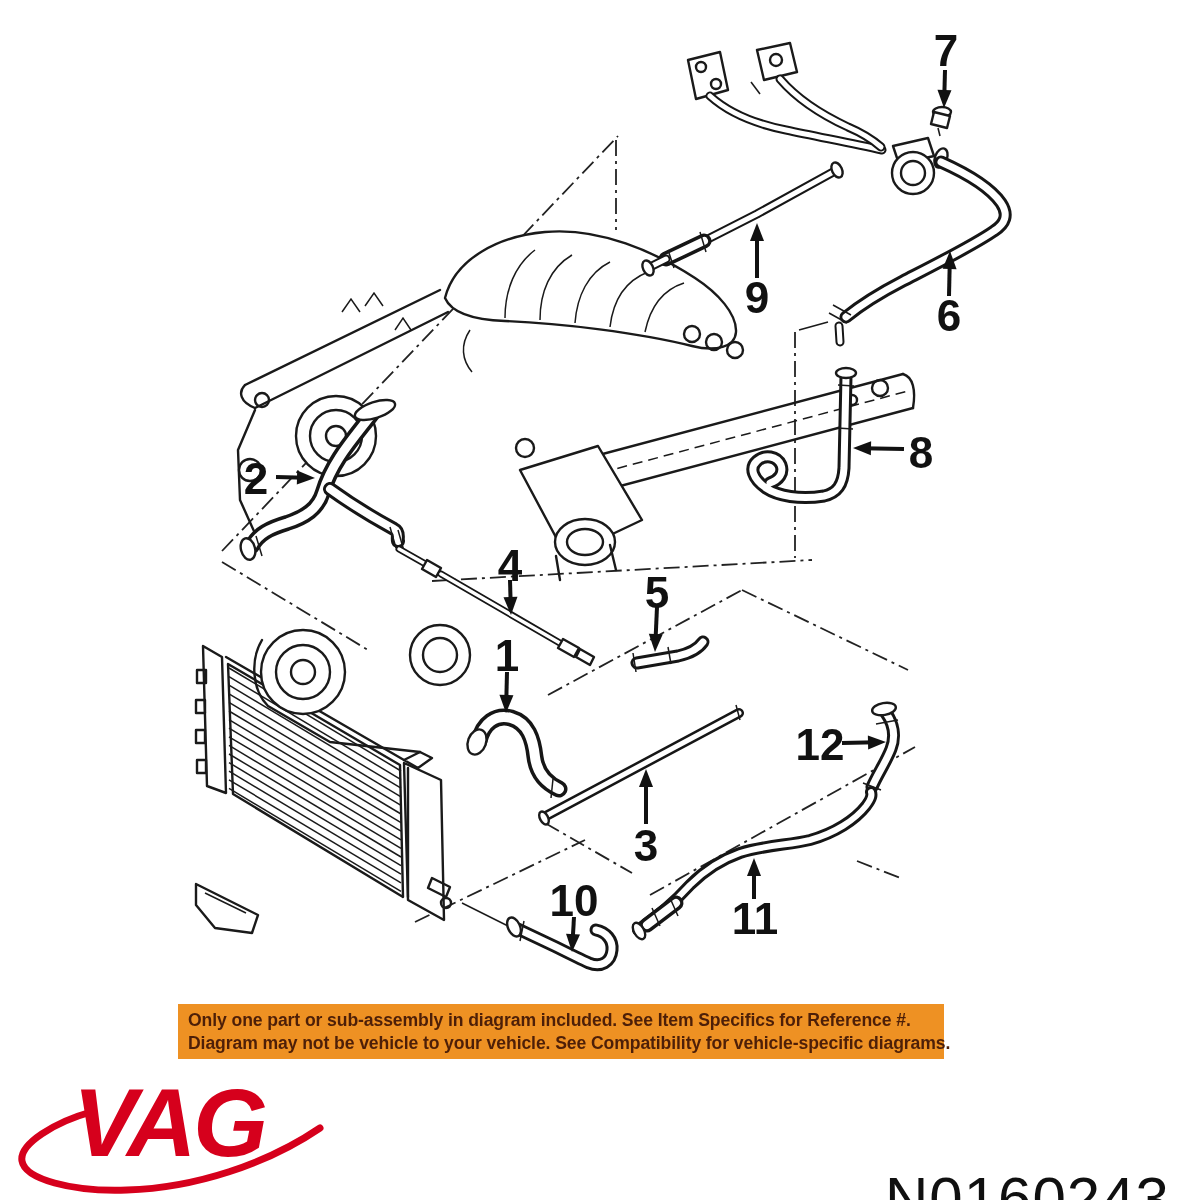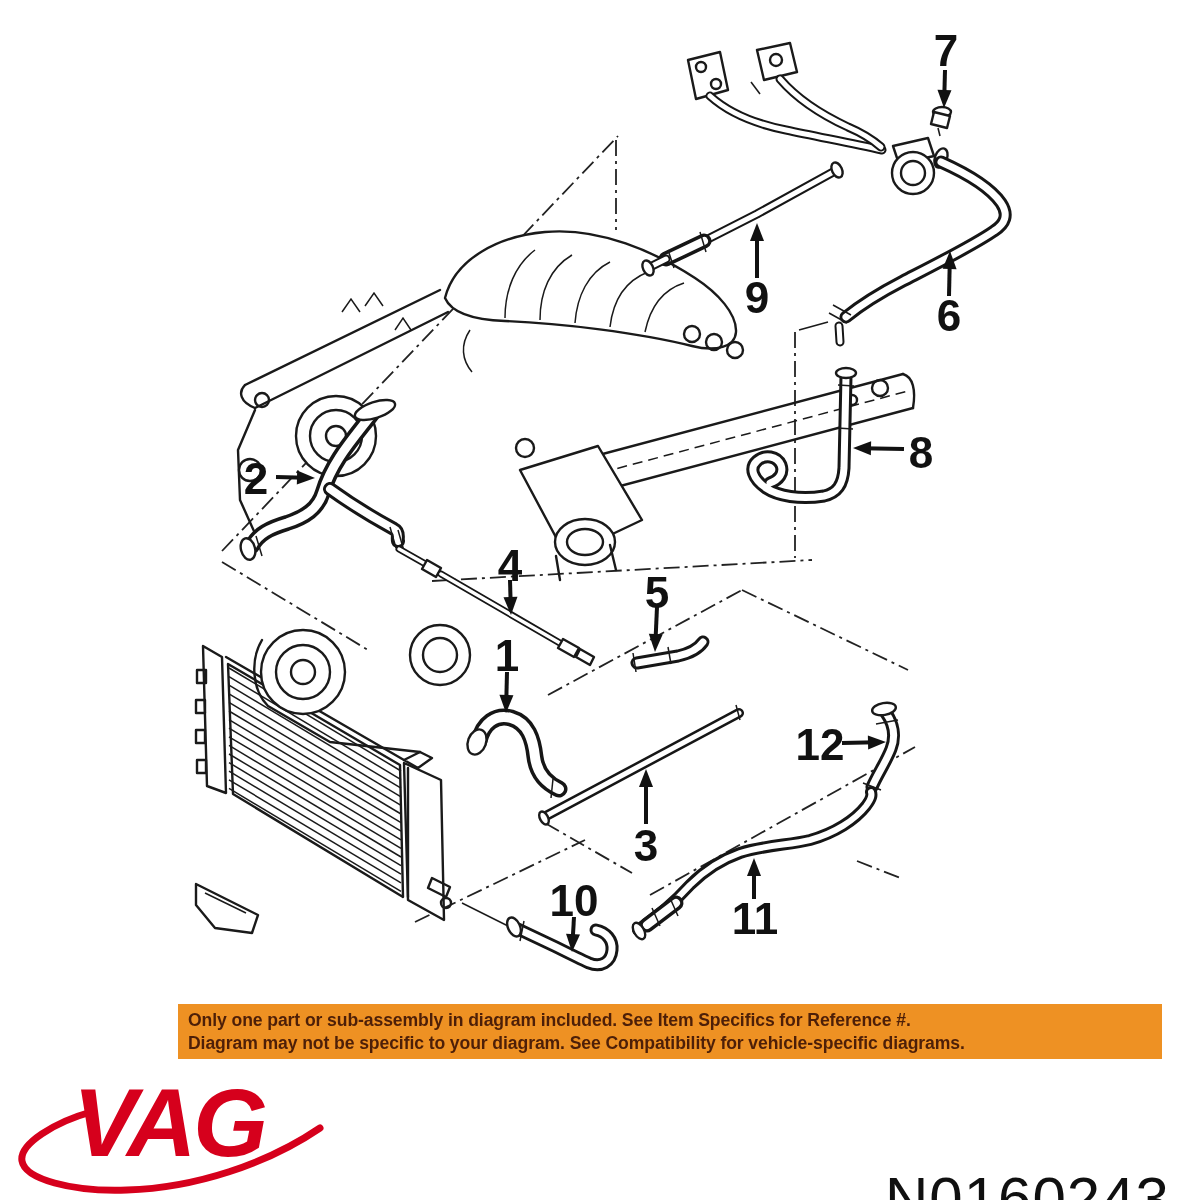--- a/index.html
+++ b/index.html
@@ -12,21 +12,21 @@
   .ln{stroke:#1a1a1a;stroke-width:2.4;fill:none;stroke-linejoin:round;stroke-linecap:round}
   .lnf{stroke:#1a1a1a;stroke-width:2.4;fill:#ffffff;stroke-linejoin:round}
   .thin{stroke:#1a1a1a;stroke-width:1.5;fill:none}
   .phantom{stroke:#222;stroke-width:1.8;fill:none;stroke-dasharray:16 5 3 5}
   .tb{stroke:#161616;fill:none;stroke-linecap:round;stroke-linejoin:round}
   .tw{stroke:#ffffff;fill:none;stroke-linecap:round;stroke-linejoin:round}
   .callout-num{font:bold 44px "Liberation Sans","DejaVu Sans",sans-serif;fill:#111;text-anchor:middle}
   .callout-line{stroke:#111;stroke-width:4;fill:none}
   .callout-head{fill:#111;stroke:none}
   #banner{
-    position:absolute;left:178px;top:1004px;width:984px;height:55px;
+    position:absolute;left:178px;top:1004px;width:766px;height:55px;
     box-sizing:border-box;padding:5px 8px 0 10px;
   }
   .banner-line{font-weight:bold;font-size:17.6px;line-height:23px;letter-spacing:-0.1px;white-space:nowrap;}
   #vag-logo{position:absolute;left:15px;top:1068px;width:330px;height:128px;}
   #vag-logo text{font-family:"Liberation Sans","DejaVu Sans",sans-serif;font-weight:bold;font-style:italic;font-size:96px;letter-spacing:-3px;}
   #part-number{
     position:absolute;left:885px;top:1164px;
     font-size:60px;color:#101010;letter-spacing:1px;white-space:nowrap;
   }
 </style>
@@ -304,21 +304,21 @@
         <line x1="842" y1="743" x2="876.0025816445506" y2="742.227214053533" class="callout-line"></line>
         <polygon points="886,742 868.1636967976641,749.4071781451739 867.845597122718,735.4107924475447" class="callout-head"></polygon>
         <text x="820" y="760" class="callout-num">12</text>
       </g>
     </g>
 </svg>
 
 
 <div id="banner" style="background: rgb(238, 145, 35); color: rgb(77, 31, 8);">
   <div class="banner-line">Only one part or sub-assembly in diagram included. See Item Specifics for Reference #.</div>
-  <div class="banner-line">Diagram may not be specific to your diagram. See Compatibility for vehicle-specific diagrams.</div>
+  <div class="banner-line">Diagram may not be vehicle to your vehicle. See Compatibility for vehicle-specific diagrams.</div>
 </div>
 
 
 <svg id="vag-logo" viewBox="0 0 330 128" xmlns="http://www.w3.org/2000/svg">
   <path d="M76,44 C40,54 4,76 7,93 C10,111 56,124 112,122 C180,120 252,96 305,60" fill="none" stroke-width="7" stroke-linecap="round" stroke="#D6001C"></path>
   <text x="58" y="88" fill="#D6001C">VAG</text>
 </svg>
 
 
 <div id="part-number">N0160243</div>

